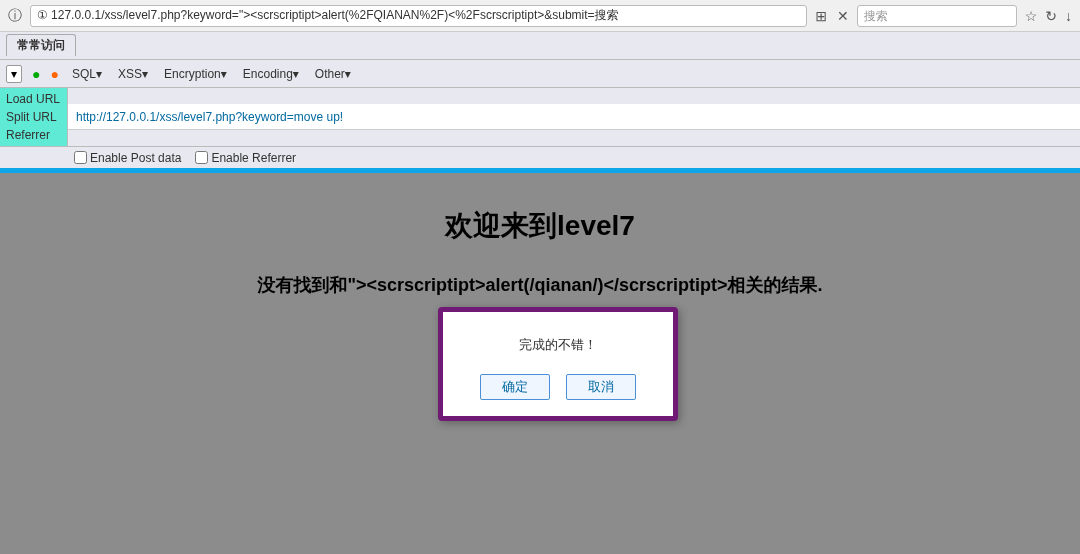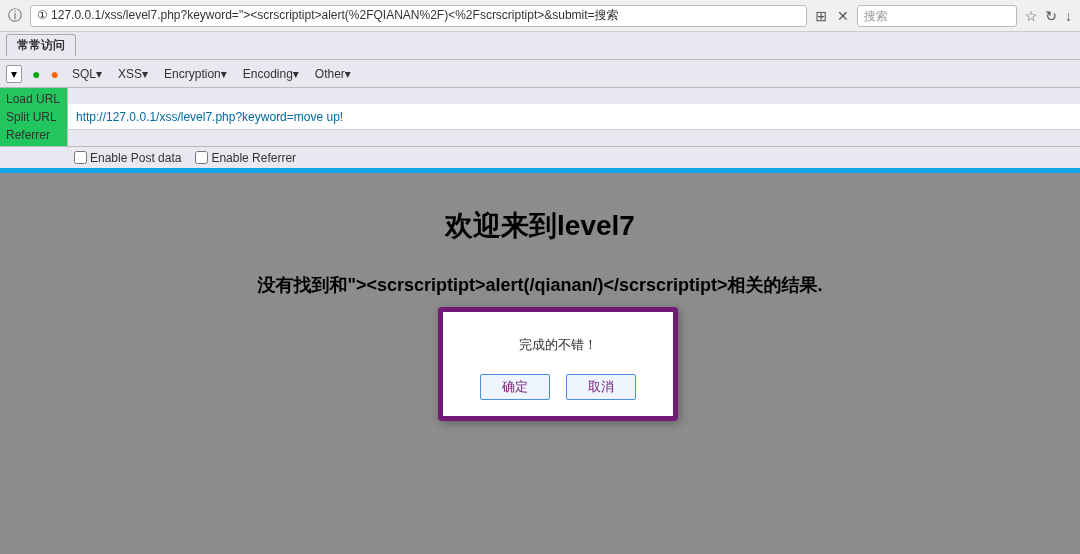--- a/index.html
+++ b/index.html
@@ -88,21 +88,21 @@
     
     .hackbar-url-row {
       background: #e8e8f0;
       border-bottom: 1px solid #bbb;
       display: flex;
       align-items: center;
       padding: 0;
     }
     .hackbar-left-panel {
       width: 68px;
-      background: #22c55e;
+      background: #5eead4;
       border-right: 1px solid #bbb;
       display: flex;
       flex-direction: column;
       align-items: flex-start;
       padding: 2px 4px;
     }
     .hackbar-action {
       font-size: 12px;
       color: #333;
       cursor: pointer;
@@ -193,21 +193,21 @@
       display: flex;
       gap: 16px;
     }
     .dialog-btn {
       width: 70px;
       height: 26px;
       border: 1px solid #4a90d9;
       border-radius: 2px;
       background: #f0f6ff;
       font-size: 13px;
-      color: #701a75;
+      color: #0369a1;
       cursor: pointer;
       display: flex;
       align-items: center;
       justify-content: center;
     }
 
     
     .nav-tabs-area {
       background: #e8e8f0;
       border-bottom: 1px solid #bbb;

